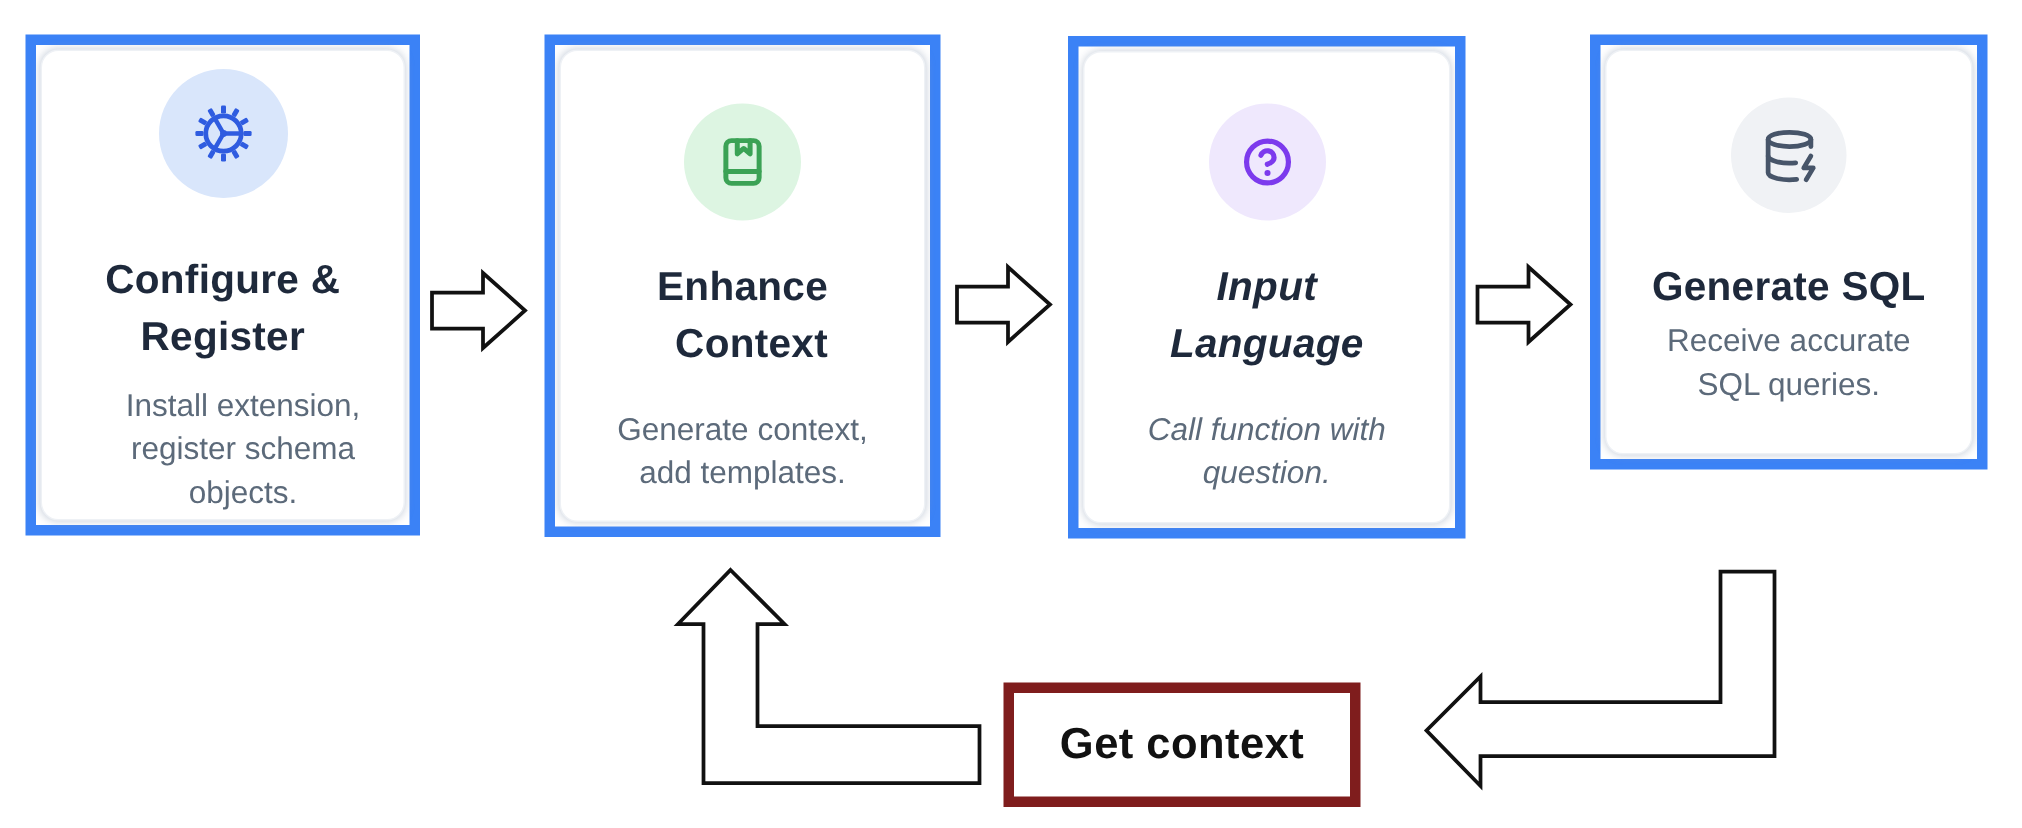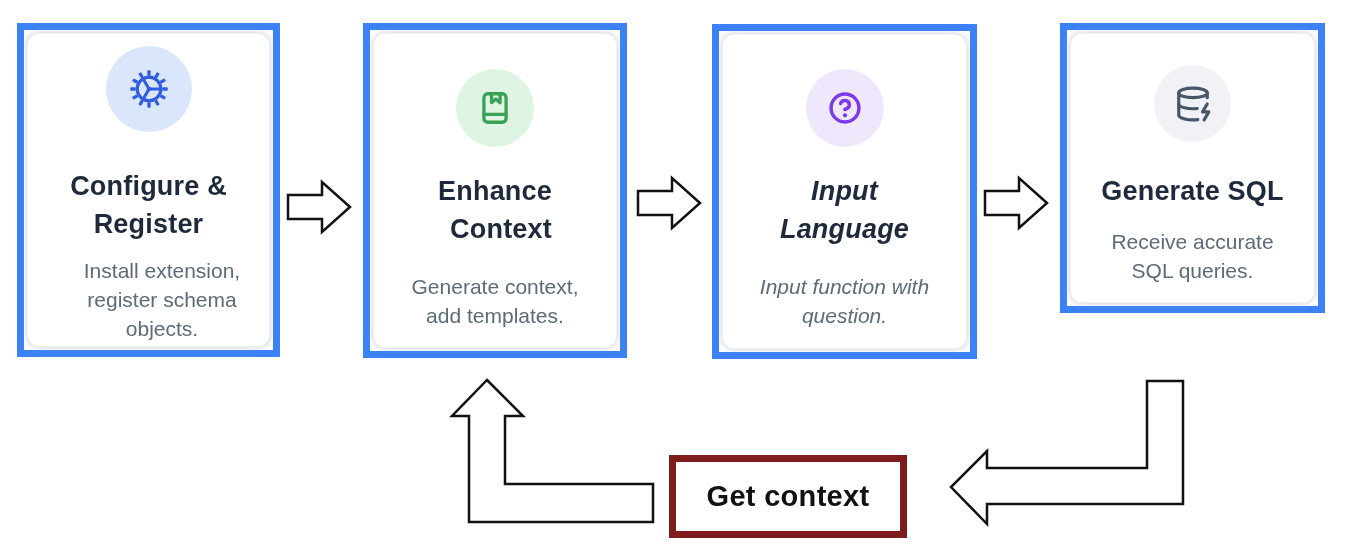--- a/index.html
+++ b/index.html
@@ -27,21 +27,21 @@
   .c2 .card-desc{margin-top:24px;}
   
   .c3{left:712px;top:24px;width:265px;height:335px;font-style:italic;}
   .c3 .icon-circle{width:78px;height:78px;margin-top:38px;}
   .c3 .card-title{margin-top:25px;}
   .c3 .card-desc{margin-top:24px;}
   
   .c4{left:1060px;top:23px;width:265px;height:290px;}
   .c4 .icon-circle{width:77px;height:77px;margin-top:35px;}
   .c4 .card-title{margin-top:30px;}
-  .c4 .card-desc{margin-top:17px;}
+  .c4 .card-desc{margin-top:3px;}
 
   #arrow-overlay{position:absolute;left:0;top:0;width:1348px;height:552px;pointer-events:none;}
   #arrow-overlay polygon{fill:#ffffff;stroke:#111111;stroke-width:2.5;stroke-linejoin:miter;}
 
   #loop-label-box{position:absolute;left:669px;top:455px;width:238px;height:83px;
                   border:7px solid #7f1d1d;box-sizing:border-box;background:#ffffff;
                   display:flex;align-items:center;justify-content:center;
                   font-size:29px;font-weight:700;color:#111111;letter-spacing:0.3px;}
 </style>
 </head>
@@ -110,21 +110,21 @@
     <div class="card-content">
       <div class="icon-circle" style="background: rgb(239, 232, 253); color: rgb(124, 58, 237);">
         <svg width="36" height="36" viewBox="0 0 24 24" fill="none" stroke="currentColor" stroke-width="2.3" stroke-linecap="round" stroke-linejoin="round">
           <circle cx="12" cy="12" r="9.3"></circle>
           <path d="M9.09 9a3 3 0 0 1 5.83 1c0 2-3 3-3 3"></path>
           <line x1="12" y1="16.9" x2="12.01" y2="16.9" stroke-width="2.7"></line>
         </svg>
       </div>
       <div class="card-title" style="color: rgb(30, 41, 59);">Input
 Language</div>
-      <div class="card-desc" style="color: rgb(92, 106, 122);">Input function with
+      <div class="card-desc" style="color: rgb(92, 106, 122);">Call function with
 question.</div>
     </div>
   </div>
 
   <div class="card c4">
     <div class="inner-panel"></div>
     <div class="card-content">
       <div class="icon-circle" style="background: rgb(240, 242, 245); color: rgb(71, 85, 105);">
         <svg width="38" height="38" viewBox="0 0 24 24" fill="none" stroke="currentColor" stroke-width="2" stroke-linecap="round" stroke-linejoin="round">
           <ellipse cx="12" cy="5" rx="9" ry="3"></ellipse>

